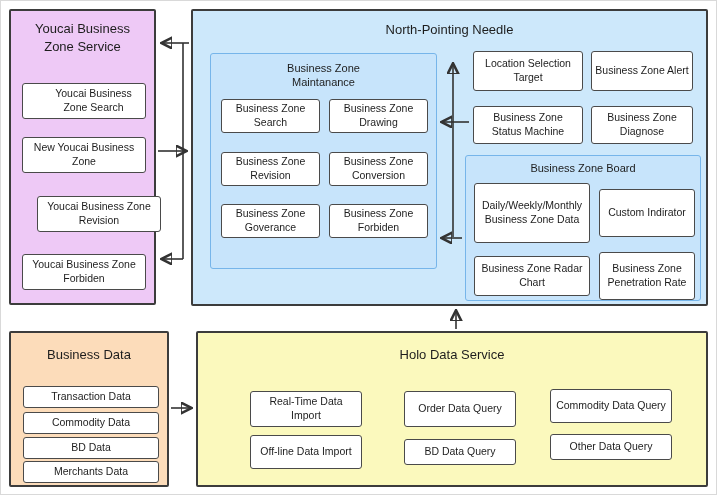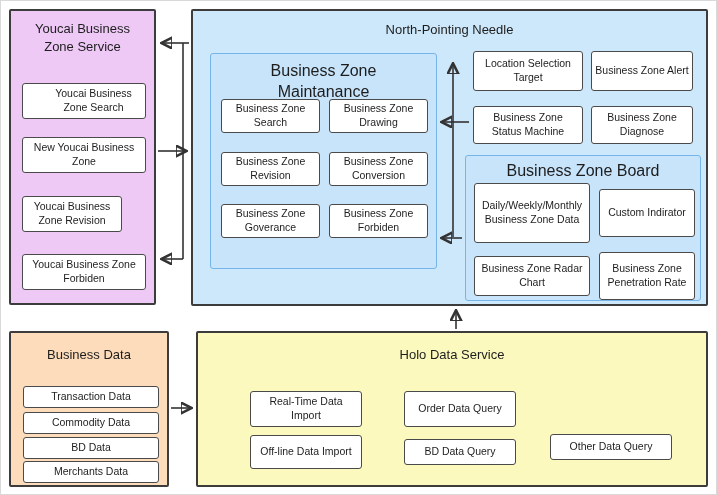--- a/index.html
+++ b/index.html
@@ -28,21 +28,21 @@
   }
   .subpanel {
     position: absolute;
     border: 1.5px solid #76b5ea;
     border-radius: 3px;
   }
   .subpanel-title {
     position: absolute;
     left: 0; right: 0;
     text-align: center;
-    font-size: 16px;
+    font-size: 11px;
     line-height: 1.3;
     color: #1d1d1d;
   }
   .subpanel-title .inner { display: inline-block; max-width: 120px; }
   .node {
     position: absolute;
     background: #ffffff;
     border: 1.2px solid #4a4a4a;
     border-radius: 3px;
     display: flex;
@@ -65,21 +65,21 @@
 </style>
 </head>
 <body>
 
 <div class="canvas">
 
   <div class="panel" style="left:8px; top:8px; width:147px; height:296px; background:#eec9f6;">
     <div class="panel-title" style="top:9px;"><span class="inner" style="display:inline-block;max-width:120px;">Youcai Business Zone Service</span></div>
     <div class="node" style="left:11px; top:72px; width:124px; height:36px;padding-left:22px;">Youcai Business Zone Search</div>
     <div class="node" style="left:11px; top:126px; width:124px; height:36px;">New Youcai Business Zone</div>
-    <div class="node" style="left:11px; top:185px; width:100px; height:36px;">Youcai Business Zone Revision</div>
+    <div class="node" style="left:26px; top:185px; width:124px; height:36px;">Youcai Business Zone Revision</div>
     <div class="node" style="left:11px; top:243px; width:124px; height:36px;">Youcai Business Zone Forbiden</div>
   </div>
 
   <div class="panel" style="left:190px; top:8px; width:517px; height:297px; background:#cde8fb;">
     <div class="panel-title" style="top:10px;">North-Pointing Needle</div>
 
     <div class="subpanel" style="left:17px; top:42px; width:227px; height:216px; background:#c7e4fb;">
       <div class="subpanel-title" style="top:7px;"><span class="inner">Business Zone Maintanance</span></div>
       <div class="node" style="left:10px; top:45px; width:99px; height:34px;">Business Zone Search</div>
       <div class="node" style="left:118px; top:45px; width:99px; height:34px;">Business Zone Drawing</div>
@@ -108,20 +108,21 @@
     <div class="node" style="left:12px; top:53px; width:136px; height:22px;">Transaction Data</div>
     <div class="node" style="left:12px; top:79px; width:136px; height:22px;">Commodity Data</div>
     <div class="node" style="left:12px; top:104px; width:136px; height:22px;">BD Data</div>
     <div class="node" style="left:12px; top:128px; width:136px; height:22px;">Merchants Data</div>
   </div>
 
   <div class="panel" style="left:195px; top:330px; width:512px; height:156px; background:#fbf9bd;padding-left:11px;">
     <div class="panel-title" style="top:13px;">Holo Data Service</div>
     <div class="node" style="left:52px; top:58px; width:112px; height:36px;">Real-Time Data Import</div>
     <div class="node" style="left:206px; top:58px; width:112px; height:36px;">Order Data Query</div>
+    <div class="node" style="left:352px; top:56px; width:122px; height:34px;">Commodity Data Query</div>
     <div class="node" style="left:52px; top:102px; width:112px; height:34px;">Off-line Data Import</div>
     <div class="node" style="left:206px; top:106px; width:112px; height:26px;">BD Data Query</div>
     <div class="node" style="left:352px; top:101px; width:122px; height:26px;">Other Data Query</div>
   </div>
 
   <svg class="arrows" viewBox="0 0 717 495">
     <defs>
       <marker id="arr" markerWidth="8" markerHeight="8" refX="6.5" refY="3.5" orient="auto">
         <path d="M0,0 L7,3.5 L0,7 Z" fill="#333333" stroke="none"></path>
       </marker>

